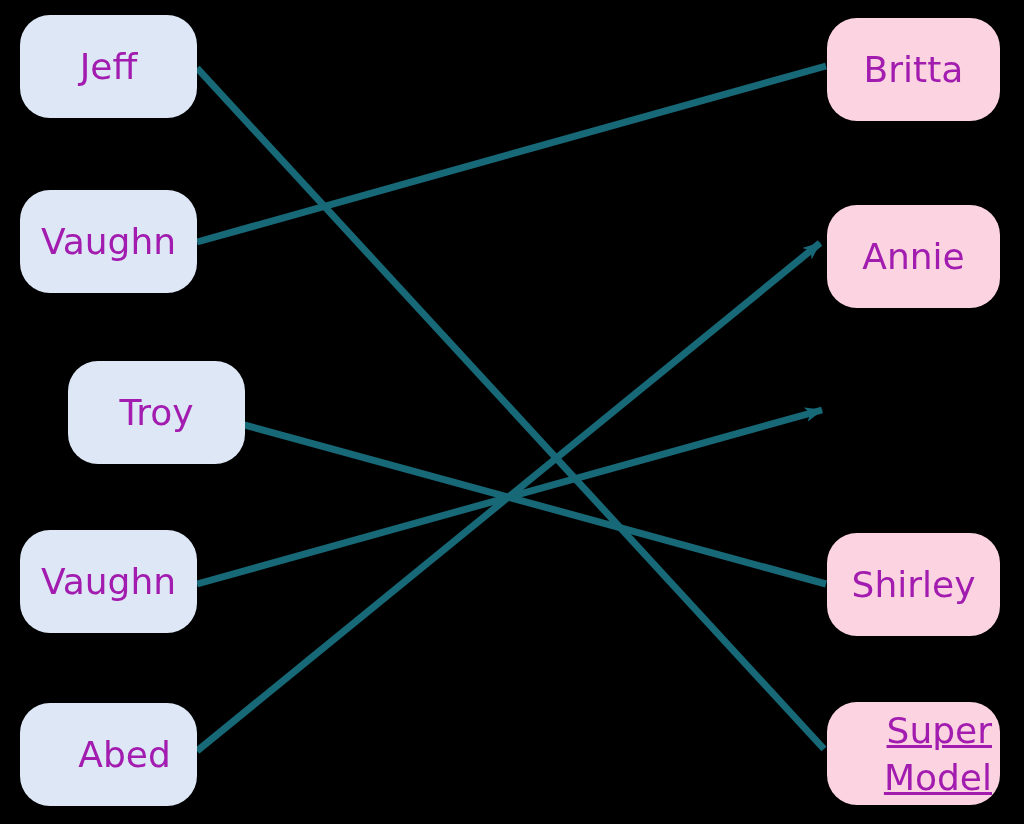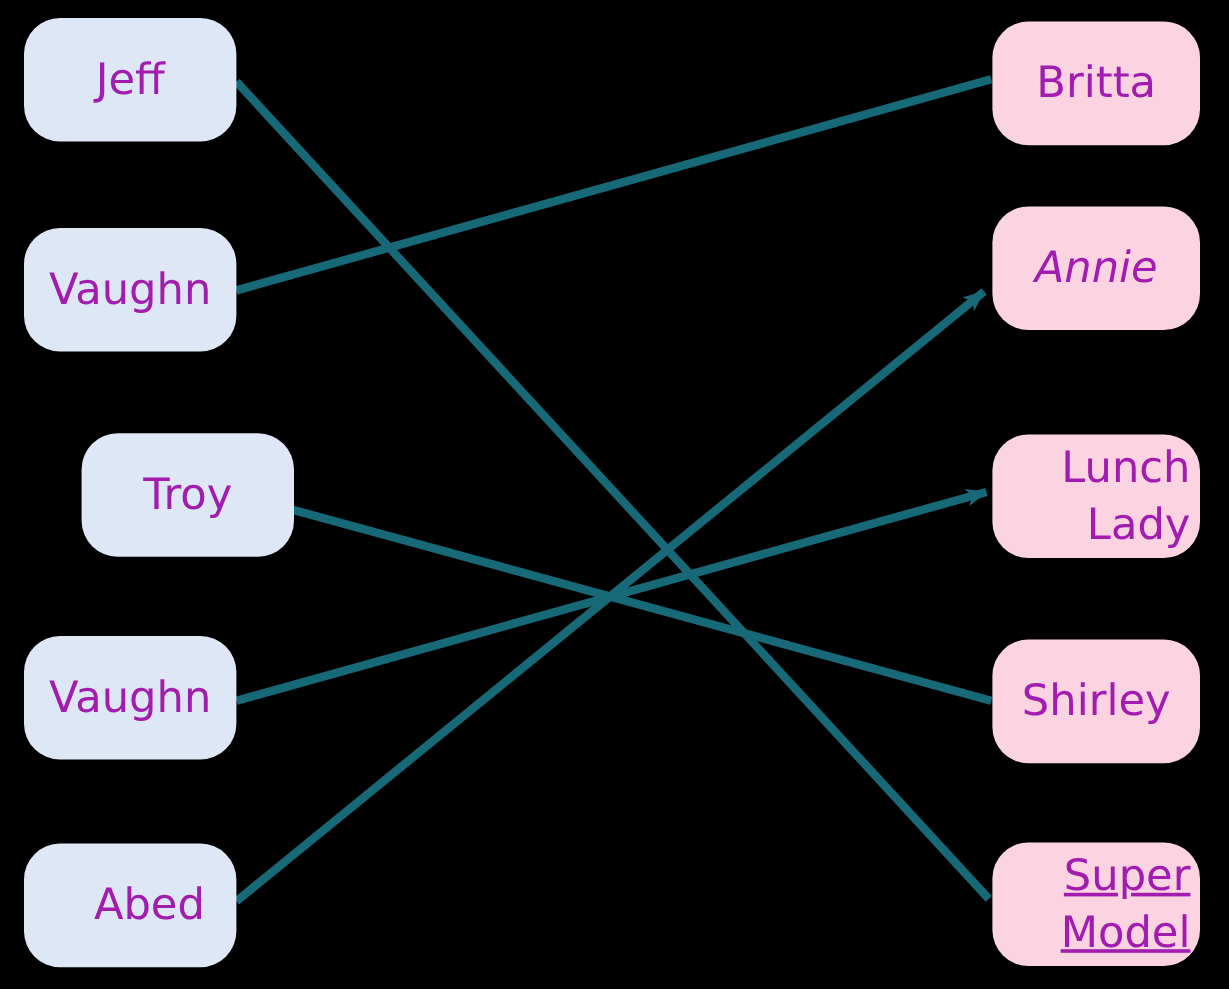--- a/index.html
+++ b/index.html
@@ -26,21 +26,21 @@
     word-break:keep-all;
   }
   .node.left{background:#dde7f6;left:20px;}
   .node.right{background:#fbd3e1;left:827px;width:173px;}
   .n-jeff{top:15px;}
   .n-vaughn{top:190px;}
   .n-troy{top:361px;margin-left:48px;}
   .n-pierce{top:530px;}
   .n-abed{top:703px;padding-left:40px;}
   .n-britta{top:18px;}
-  .n-annie{top:172px;font-style:italic;}
+  .n-annie{top:205px;}
   .n-lunch-lady{top:362px;}
   .n-shirley{top:533px;}
   .n-super-model{top:702px;text-decoration:underline;}
 </style>
 </head>
 <body>
 
 <div class="canvas">
 
   <svg class="edge-layer" viewBox="0 0 1024 824" xmlns="http://www.w3.org/2000/svg">
@@ -71,23 +71,20 @@
   <div class="node left n-abed">
     <span>Abed</span>
   </div>
 
   <div class="node right n-britta">
     <span>Britta</span>
   </div>
   <div class="node right n-annie">
     <span>Annie</span>
   </div>
-  <div class="node right n-lunch-lady">
-    <span>Lunch Lady</span>
-  </div>
   <div class="node right n-shirley">
     <span>Shirley</span>
   </div>
   <div class="node right n-super-model">
     <span>Super Model</span>
   </div>
 
 </div>
 
 </body></html>

